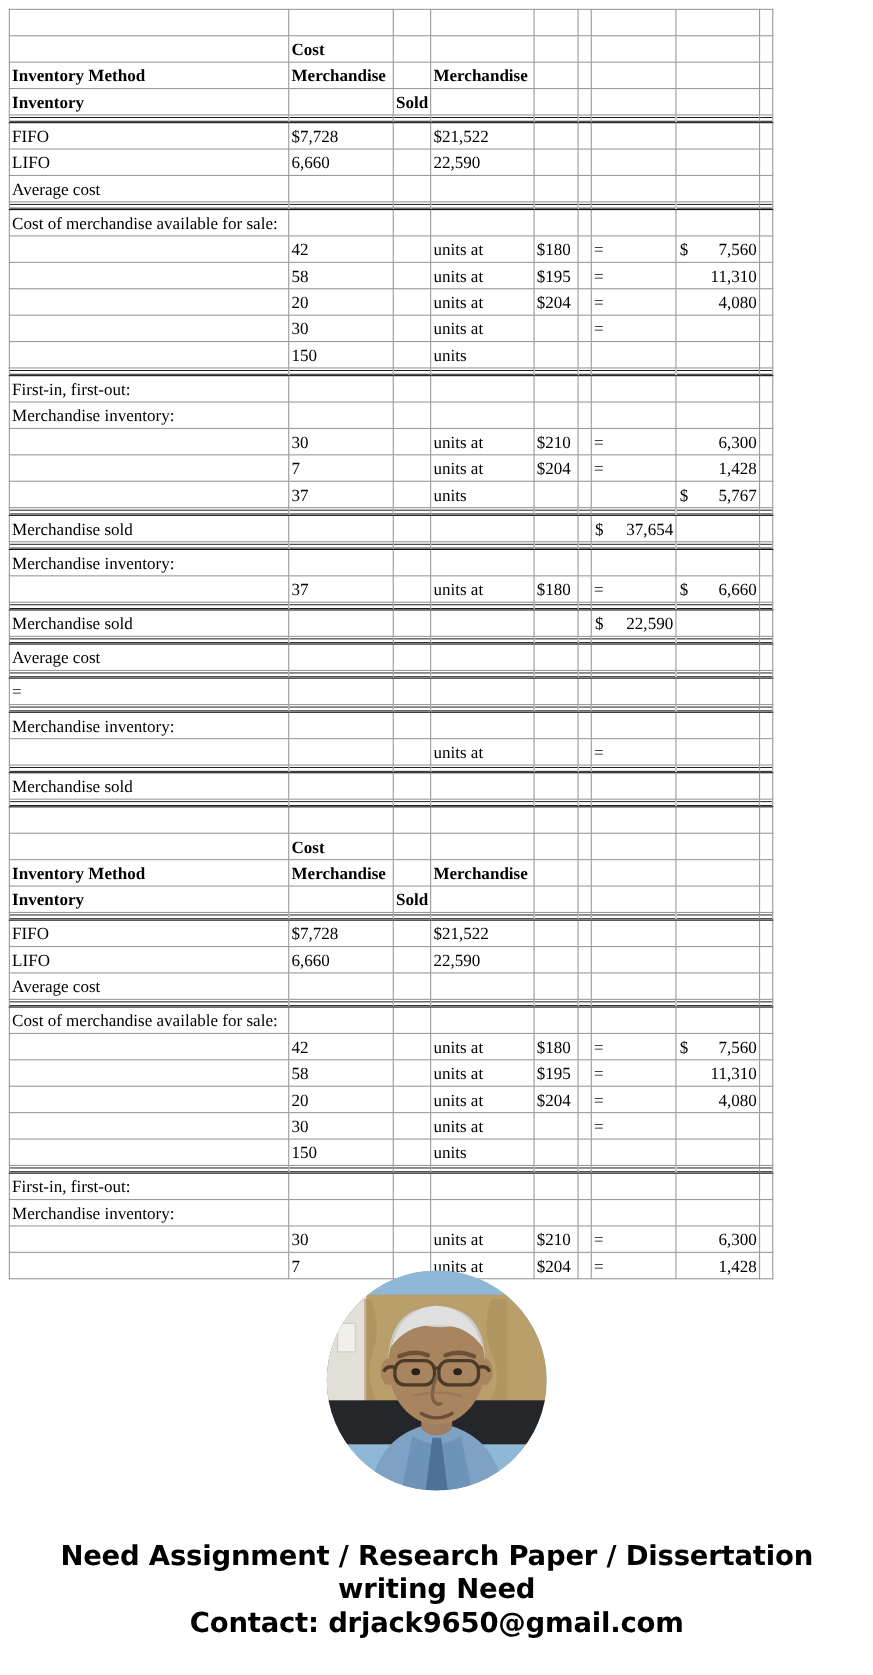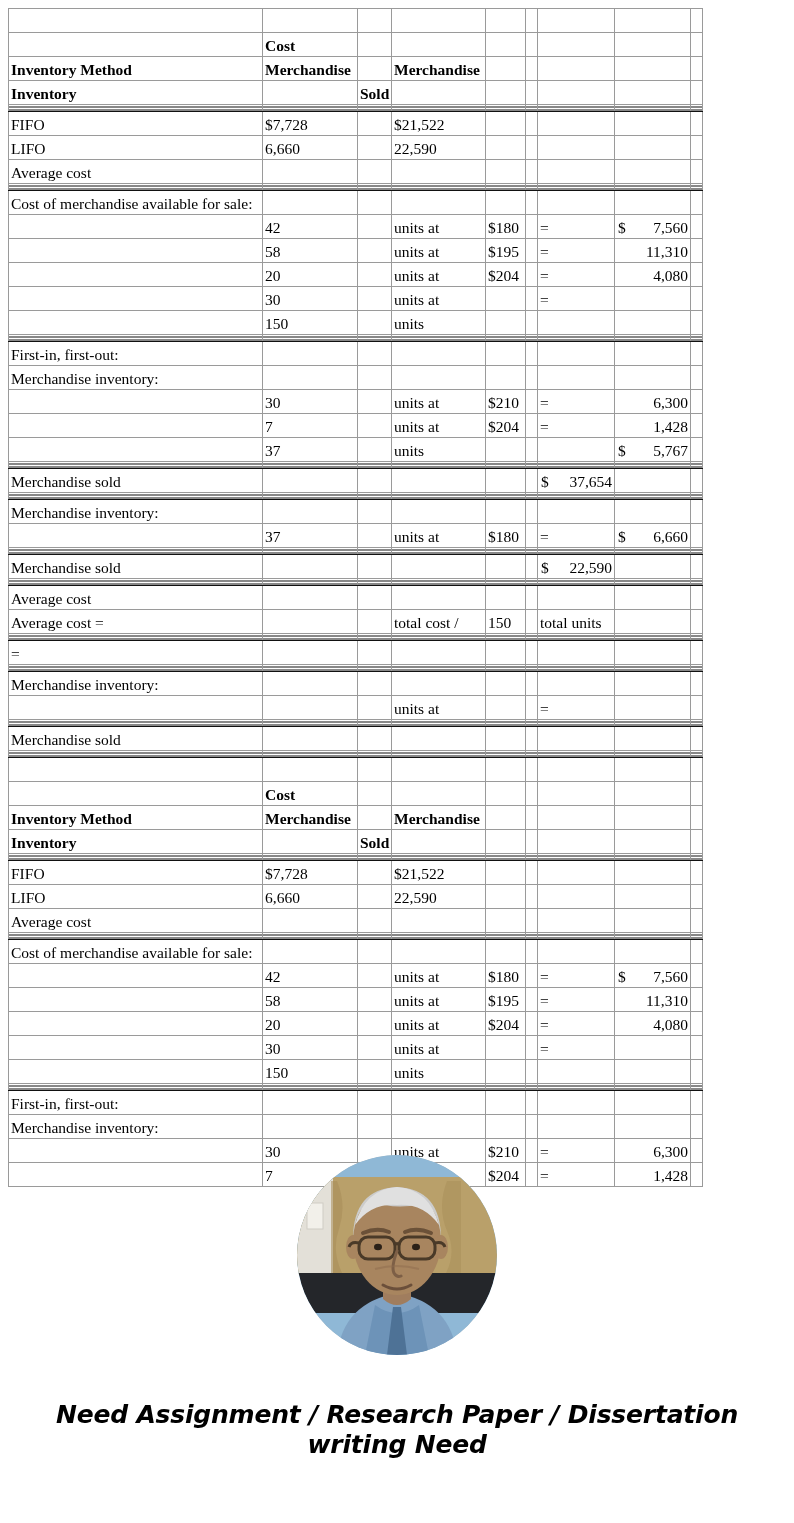--- a/index.html
+++ b/index.html
@@ -88,21 +88,20 @@
     left: 0;
     top: 1400px;
     width: 794px;
     text-align: center;
     font-family: "DejaVu Sans", "Liberation Sans", sans-serif;
     font-weight: bold;
     font-size: 25px;
     line-height: 1.21;
     color: #000;
     letter-spacing: -0.2px;
-    font-style: italic;
   }
 </style>
 </head>
 <body>
 
 <div class="sheet-wrap">
   <table class="sheet">
     <colgroup>
       <col style="width:254px">
         <col style="width:95px">
@@ -435,31 +434,20 @@
           <td></td>
         </tr>
         <tr>
           <td>Average cost</td>
           <td></td>
           <td></td>
           <td></td>
           <td></td>
           <td></td>
           <td></td>
-          <td></td>
-          <td></td>
-        </tr>
-        <tr>
-          <td>Average cost =</td>
-          <td></td>
-          <td></td>
-          <td>total cost /</td>
-          <td>150</td>
-          <td></td>
-          <td>total units</td>
           <td></td>
           <td></td>
         </tr>
         <tr class="sep">
           <td></td>
           <td></td>
           <td></td>
           <td></td>
           <td></td>
           <td></td>
@@ -806,13 +794,14 @@
       <path d="M100 96 q-6 16 -3 22 q3 5 7 3" stroke="#7d5f46" stroke-width="3" fill="none" stroke-linecap="round"></path>
       <path d="M86 130 q14 8 28 0" stroke="#6b4f3a" stroke-width="3" fill="none" stroke-linecap="round"></path>
       <path d="M78 114 q22 -6 44 0" stroke="#8e6c4e" stroke-width="2" fill="none" opacity="0.5"></path>
     </g>
   </svg>
 </div>
 
 <div class="footer">
   <div>Need Assignment / Research Paper / Dissertation</div>
   <div>writing Need</div>
+  <div>Contact: drjack9650@gmail.com</div>
 </div>
 
 </body></html>

